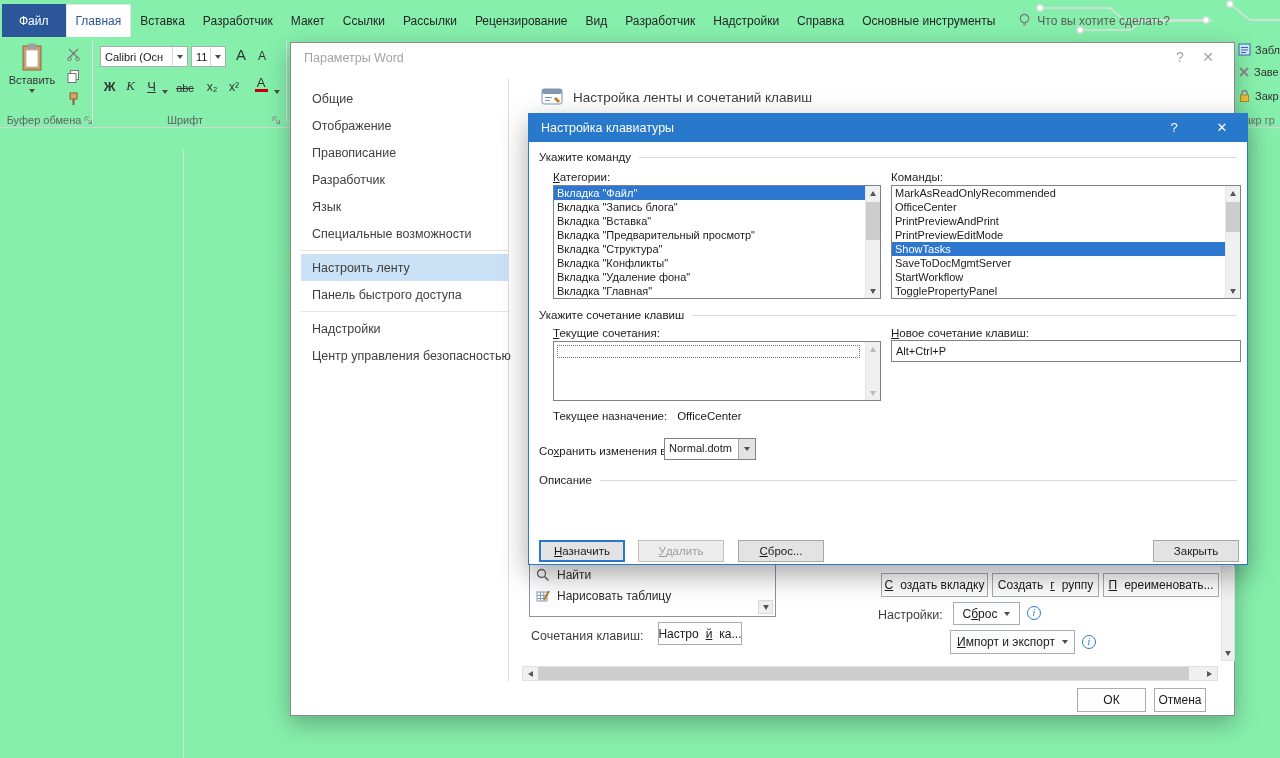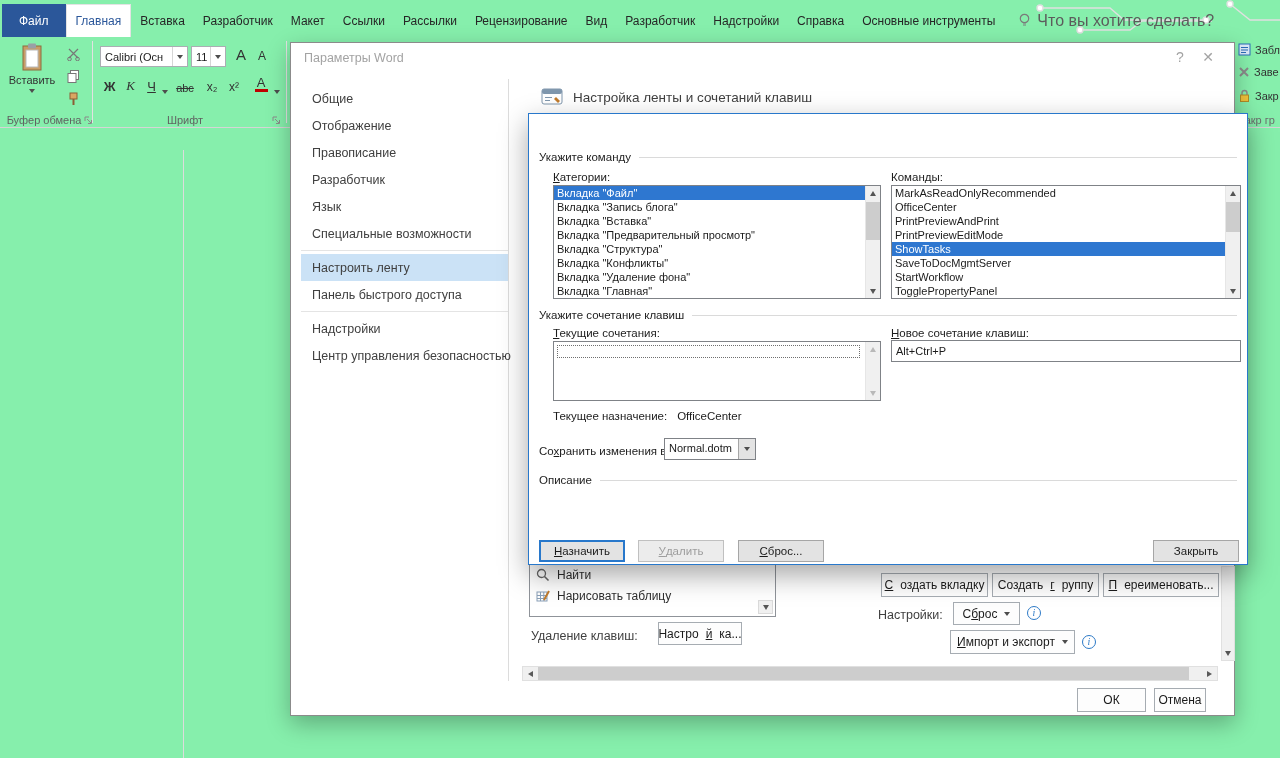--- a/index.html
+++ b/index.html
@@ -11,21 +11,21 @@
   
   .decor { position:absolute; right:0; top:0; z-index:0; }
 
   
   .tabbar { position:absolute; left:0; top:0; width:1280px; height:37px; display:flex; align-items:flex-end; z-index:2; }
   .file-tab { margin-left:2px; height:33px; padding:0 17px; background:#2b579a; color:#fff;
               display:flex; align-items:center; font-size:12px; cursor:default; }
   .tabs { display:flex; height:33px; white-space:nowrap; }
   .tab { height:33px; padding:0 9px; display:flex; align-items:center; font-size:12px; color:#262626; cursor:default; }
   .tab.active { color:#2b579a; background:#fff; border:1px solid #e3e3e3; border-bottom:none; }
-  .tellme { height:33px; margin-left:14px; display:flex; align-items:center; gap:6px; color:#5c5c5c; font-size:16px; }
+  .tellme { height:33px; margin-left:14px; display:flex; align-items:center; gap:6px; color:#5c5c5c; font-size:12px; }
 
   
   .ribbon { position:absolute; left:0; top:37px; width:1280px; height:91px; border-bottom:1px solid #d5d5d5; z-index:1; }
   .ribbon .vsep { position:absolute; top:4px; height:82px; width:1px; background:#e2e2e2; }
   .paste-btn { position:absolute; left:6px; top:5px; width:52px; height:70px; display:flex; flex-direction:column;
                align-items:center; justify-content:flex-start; font-size:11px; color:#333; }
   .paste-btn span { margin-top:2px; }
   .sm-btn { position:absolute; width:22px; height:19px; display:flex; align-items:center; justify-content:center; }
   .combo-sm { position:absolute; height:21px; border:1px solid #abadb3; background:#fff; display:flex; align-items:center; font-size:11px; color:#1b1b1b; }
   .combo-sm .ctext { flex:1; padding:0 4px; white-space:nowrap; overflow:hidden; }
@@ -301,21 +301,21 @@
           <path d="M1 6.5 h10 M1 9.5 h10 M4.5 3 v9 M7.8 3 v9" stroke="#8aa0b8"></path>
           <path d="M13 2 L8 11" stroke="#c27b2c" stroke-width="2"></path>
         </svg>
         <span>Нарисовать таблицу</span>
       </div>
       <div class="rem-scrollbtn">
           <div class="tri-d"></div>
         </div>
     </div>
 
-    <div class="opt-label" style="left:240px; top:586px;">Удаление клавиш:</div>
+    <div class="opt-label" style="left:240px; top:586px;">Сочетания клавиш:</div>
     <div class="wbtn" style="left:367px; top:579px; width:84px; height:23px;">Настро<u>й</u>ка...</div>
 
     <div class="wbtn" style="left:590px; top:530px; width:107px; height:24px;"><u>С</u>оздать вкладку</div>
     <div class="wbtn" style="left:701px; top:530px; width:107px; height:24px;">Создать <u>г</u>руппу</div>
     <div class="wbtn" style="left:812px; top:530px; width:116px; height:24px;"><u>П</u>ереименовать...</div>
 
     <div class="opt-label" style="left:587px; top:565px;">Настройки:</div>
     <div class="wbtn" style="left:662px; top:559px; width:67px; height:23px;">
       <span>С<u>б</u>рос</span>
       <div class="car"></div>
@@ -342,20 +342,23 @@
       <div class="hs-btn" style="right:0;">
           <div class="tri-r"></div>
         </div>
     </div>
 
     <div class="wbtn" style="left:786px; top:645px; width:69px; height:24px;">ОК</div>
     <div class="wbtn" style="left:863px; top:645px; width:52px; height:24px;text-align:center;">Отмена</div>
   </div>
 
   <div class="kbd-dlg">
+    <div class="kbd-titlebar">
+      <span class="ttl">Настройка клавиатуры</span>
+    </div>
     <div class="kbd-sys" style="right:58px;">?</div>
     <div class="kbd-sys" style="right:10px;">✕</div>
 
     <div class="grp" style="left:10px; top:37px; right:10px;">
       <span>Укажите команду</span>
         <i class="gline"></i>
     </div>
 
     <div class="klabel" style="left:24px; top:57px;"><u>К</u>атегории:</div>
     <div class="listbox" style="left:24px; top:71px; width:328px; height:114px;">

